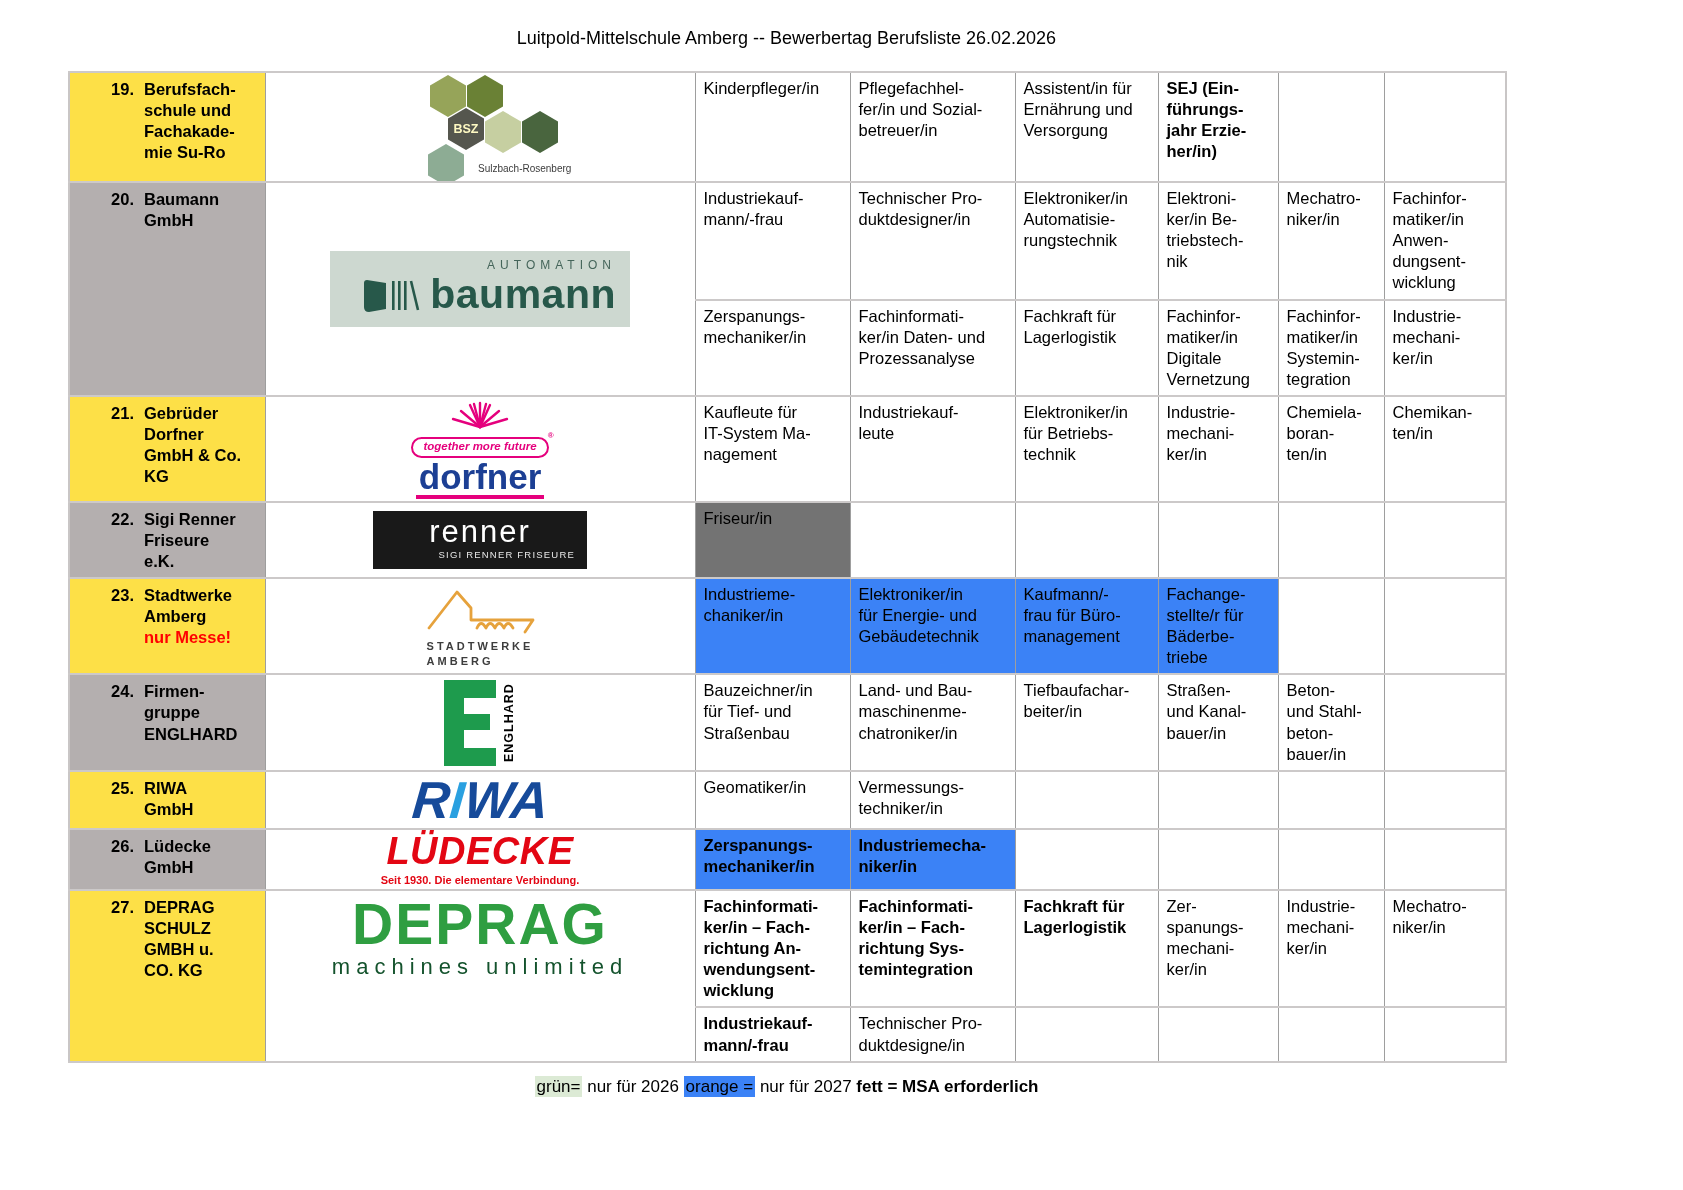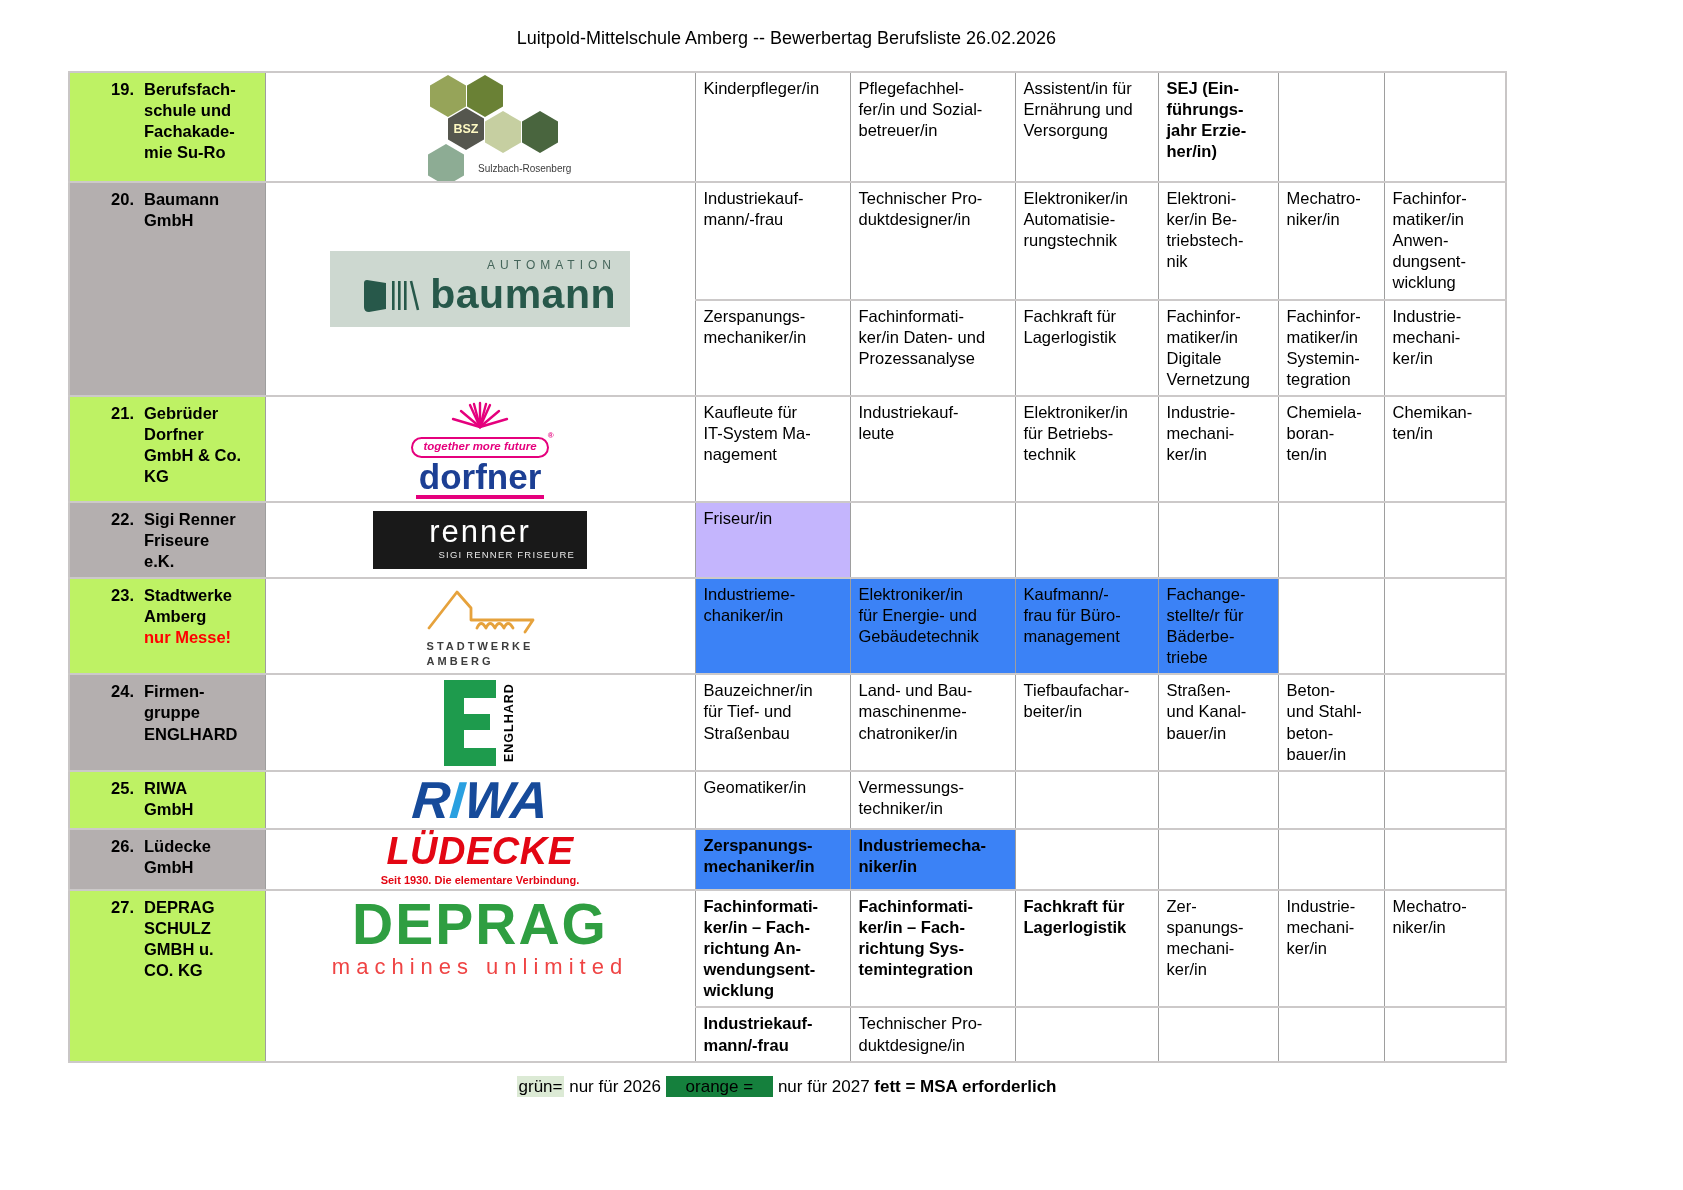--- a/index.html
+++ b/index.html
@@ -2,24 +2,24 @@
 <html><head>
 <meta charset="utf-8">
 <style>
   html,body{margin:0;padding:0;background:#fff;}
   body{width:1683px;height:1190px;font-family:"Liberation Sans","DejaVu Sans",sans-serif;color:#000;position:relative;}
   .title{margin:28px 0 0 68px;width:1437px;text-align:center;font-size:18px;}
   table.berufe{margin:22px 0 0 68px;width:1437px;border-collapse:collapse;table-layout:fixed;border:2px solid #c9c6c6;}
   td{border-left:1px solid #9e9e9e;border-right:1px solid #9e9e9e;border-top:2px solid #ccc9c9;border-bottom:2px solid #ccc9c9;vertical-align:top;padding:5px 8px;font-size:16.5px;line-height:1.28;overflow:hidden;}
   td.cell{white-space:pre-line;}
   td.b{font-weight:bold;}
-  .bg-green{background:#c4b5fd;}
+  .bg-green{background:#737373;}
   .bg-orange{background:#3b82f6;}
   td.namecell{padding:6px 4px 5px 24px;font-weight:bold;}
-  .light{background:#bef264;}
+  .light{background:#fde047;}
   .dark{background:#b4afaf;}
   .namewrap{display:flex;align-items:flex-start;}
   .num{flex:0 0 40px;text-align:right;margin-right:10px;}
   .nm{white-space:pre-line;}
   .note{color:#ff0000;}
   td.logocell{background:#fff;text-align:center;vertical-align:middle;padding:2px;}
 
   
   .bsz{position:relative;width:160px;height:104px;margin:0 auto;}
   .hex{position:absolute;width:36px;height:42px;clip-path:polygon(50% 0,100% 25%,100% 75%,50% 100%,0 75%,0 25%);}
@@ -48,25 +48,25 @@
 
   .riwa{text-align:center;font-style:italic;font-weight:800;font-size:52px;color:#164a9a;line-height:1;transform:skewX(-5deg);}
   .riwa .i{color:#2aa0e0;}
 
   .lud{text-align:center;color:#e30613;}
   .lud .lname{font-size:38px;font-weight:800;font-style:italic;letter-spacing:0.5px;line-height:1;}
   .lud .ltag{font-size:11px;font-weight:bold;margin-top:3px;}
 
   .dep{text-align:center;}
   .dep .dname{font-size:57px;font-weight:800;color:#2f9e41;line-height:0.95;letter-spacing:2px;}
-  .dep .dtag{font-size:22px;color:#ef4444;letter-spacing:6px;margin-top:2px;}
+  .dep .dtag{font-size:22px;color:#14532d;letter-spacing:6px;margin-top:2px;}
 
   .legend{margin:14px 0 0 68px;width:1437px;text-align:center;font-size:17px;}
   .legend .chip-green{background:#dcead5;padding:1px 2px;}
-  .legend .chip-orange{background:#15803d;padding:1px 20px;}
+  .legend .chip-orange{background:#3b82f6;padding:1px 2px;}
   .legend .fett{font-weight:bold;}
 </style>
 </head>
 <body>
 
 <div class="title">Luitpold-Mittelschule Amberg -- Bewerbertag Berufsliste 26.02.2026</div>
 
 <table class="berufe">
   <colgroup>
     <col style="width:196px">

